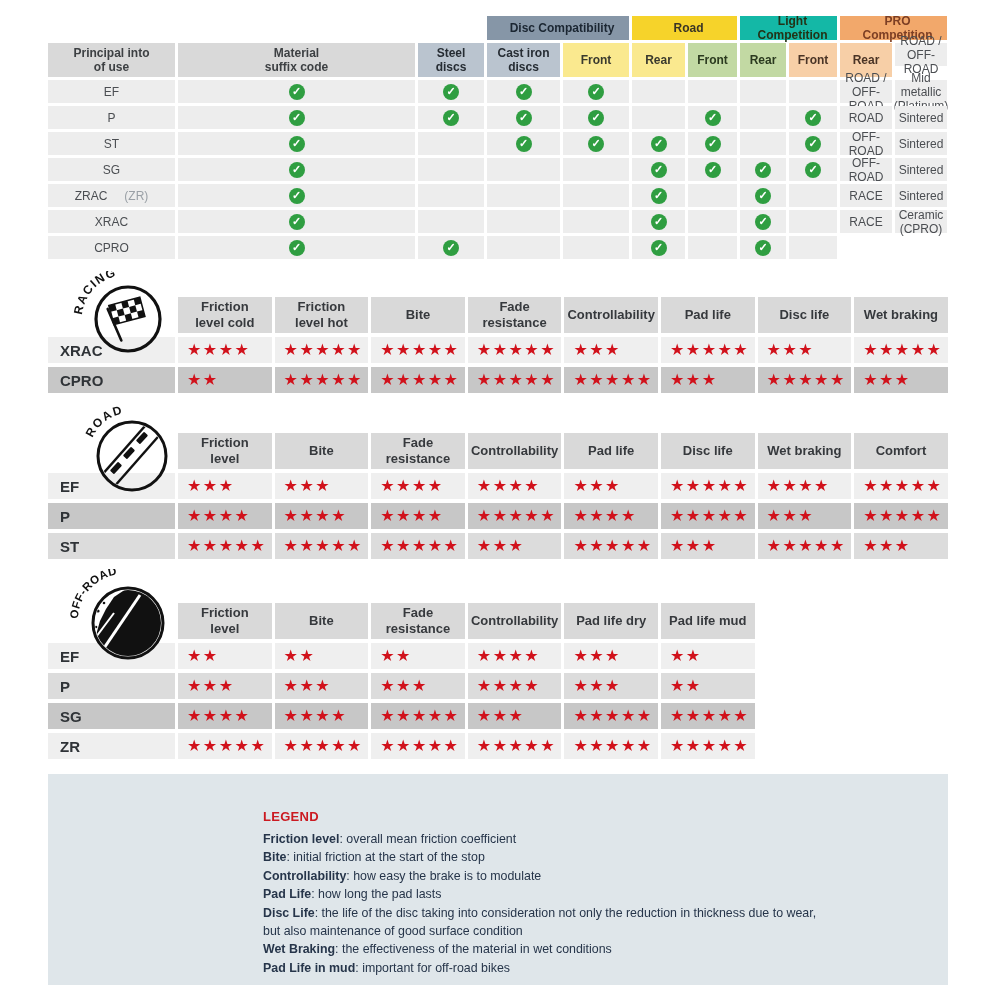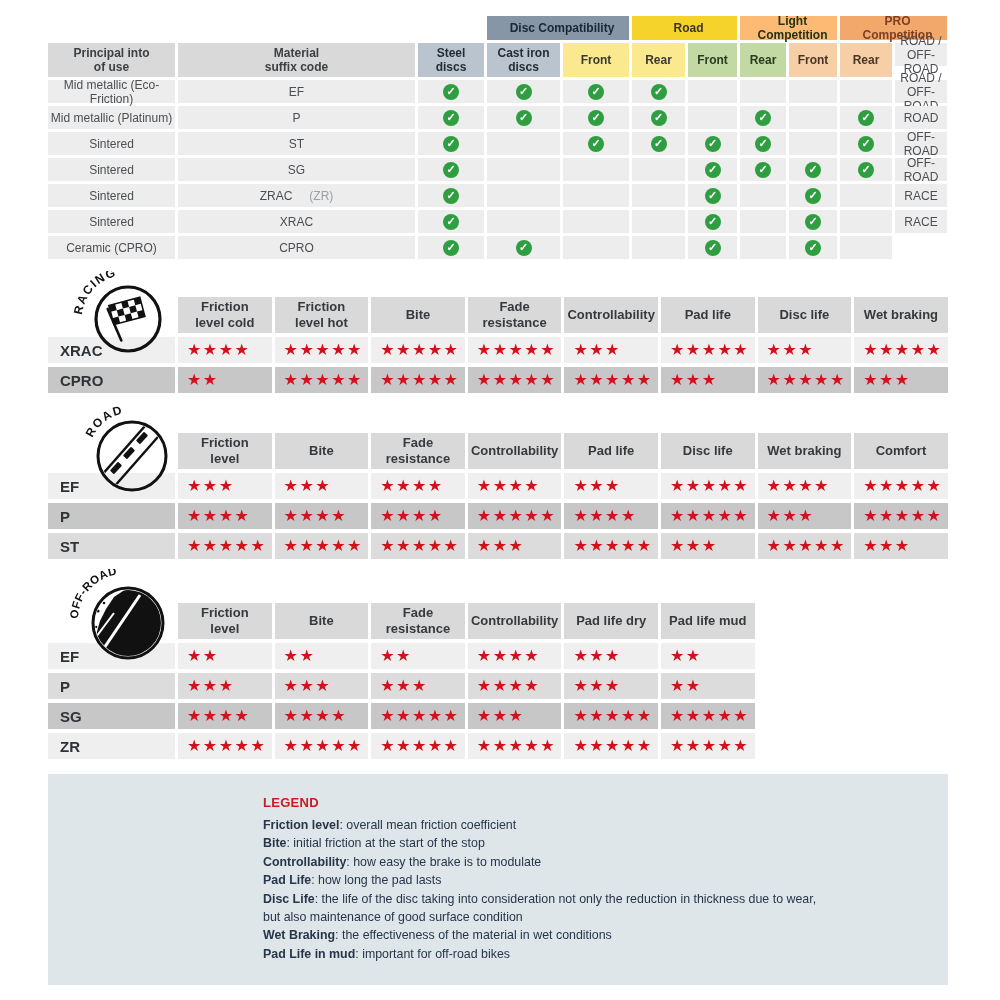--- a/index.html
+++ b/index.html
@@ -7,21 +7,21 @@
   body{width:1000px;height:1000px;position:relative;font-family:"Liberation Sans",sans-serif;overflow:hidden;}
   .content{position:absolute;left:48px;top:16px;width:900px;}
 
   
   .compat-grid{display:grid;grid-template-columns:127px 237px 66px 73px 66px 53px 49px 46px 48px 52px 52px;gap:3px;}
   .cell{display:flex;align-items:center;justify-content:center;text-align:center;}
   .gh{height:24px;font-size:12px;font-weight:bold;padding-left:8px;}
   .gh-spacer{grid-column:1/4;background:none;}
   .gh-disc{background:#8696a7;color:#1b2632;grid-column:span 2;}
   .gh-road{background:#f6d32a;color:#3a3526;grid-column:span 2;}
-  .gh-light{background:#fdba74;color:#233317;grid-column:span 2;}
+  .gh-light{background:#14b8a6;color:#233317;grid-column:span 2;}
   .gh-pro{background:#f2a86b;color:#7d3f24;grid-column:span 2;}
   .ch{height:34px;font-size:12px;font-weight:bold;color:#3d4043;background:#d9d9d9;white-space:pre-line;line-height:1.2;}
   .ch-steel{background:#bac4cf;color:#262c33;}
   .ch-yellow{background:#fae98f;color:#3a3a2e;}
   .ch-green{background:#c2d9a3;color:#2b3a1f;}
   .ch-orange{background:#f7cfa7;color:#4a3426;}
   .dc{height:23px;background:#ededed;font-size:12px;color:#4b4e52;}
   .note{color:#9aa0a6;margin-left:17px;}
   .chk{width:16px;height:16px;border-radius:50%;background:#2f9e41;color:#fff;font-size:11px;font-weight:bold;display:flex;align-items:center;justify-content:center;line-height:1;}
 
@@ -37,21 +37,21 @@
   .rh-spacer{background:none;}
   .rh{background:#d9d9d9;height:36px;font-weight:bold;font-size:13px;color:#36393d;white-space:pre-line;line-height:1.2;}
   .rl{height:26px;justify-content:flex-start;padding-left:12px;font-weight:bold;font-size:15px;color:#2f3337;}
   .sc{height:26px;justify-content:flex-start;padding-left:9px;}
   .shade-light{background:#efefef;}
   .shade-mid{background:#dcdcdc;}
   .shade-dark{background:#c7c7c7;}
   .stars{color:#d1111b;font-size:16px;letter-spacing:1.5px;line-height:1;white-space:nowrap;}
 
   
-  .legend{margin-top:15px;width:900px;height:211px;background:#dfe6ea;padding:21px 24px 0 215px;}
+  .legend{margin-top:15px;width:900px;height:211px;background:#dfe6ea;padding:35px 24px 0 215px;}
   .lg-title{color:#cb1a21;font-weight:bold;font-size:13px;margin-bottom:6px;letter-spacing:.3px;}
   .lg-line{font-size:12.4px;line-height:18.4px;color:#26354a;}
   .lg-line b{font-weight:bold;}
 </style>
 </head>
 <body>
 
 <div class="content">
 
   <div class="compat-grid">
@@ -68,21 +68,20 @@
 discs</div>
       <div class="cell ch ch-steel">Cast iron
 discs</div>
       <div class="cell ch ch-yellow">Front</div>
       <div class="cell ch ch-yellow">Rear</div>
       <div class="cell ch ch-green">Front</div>
       <div class="cell ch ch-green">Rear</div>
       <div class="cell ch ch-orange">Front</div>
       <div class="cell ch ch-orange">Rear</div>
       <div class="cell dc">ROAD / OFF-ROAD</div>
-      <div class="cell dc">Mid metallic (Eco-Friction)</div>
       <div class="cell dc">EF</div>
       <div class="cell dc">
         <span class="chk">✓</span>
       </div>
       <div class="cell dc">
         <span class="chk">✓</span>
       </div>
       <div class="cell dc">
         <span class="chk">✓</span>
       </div>

